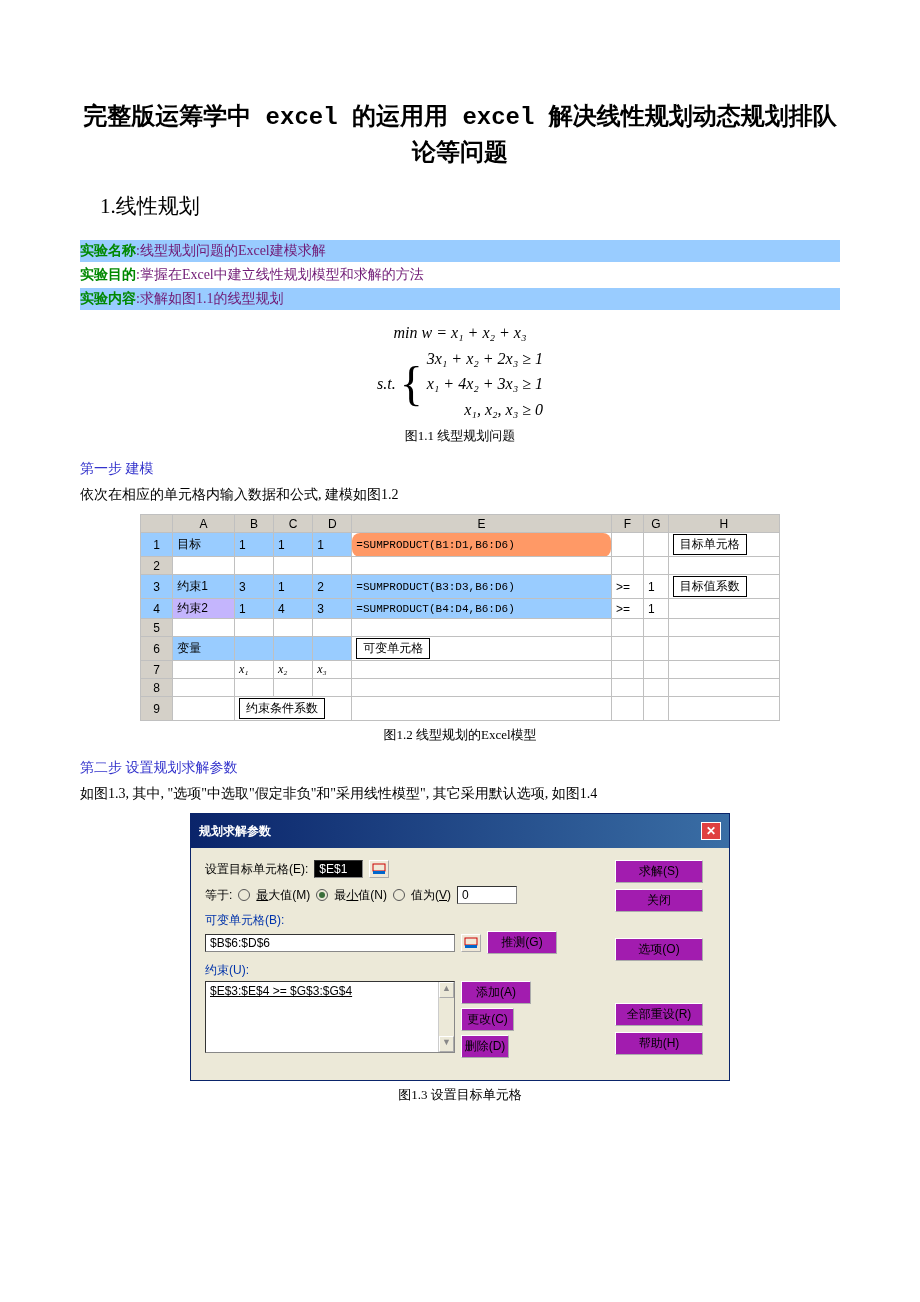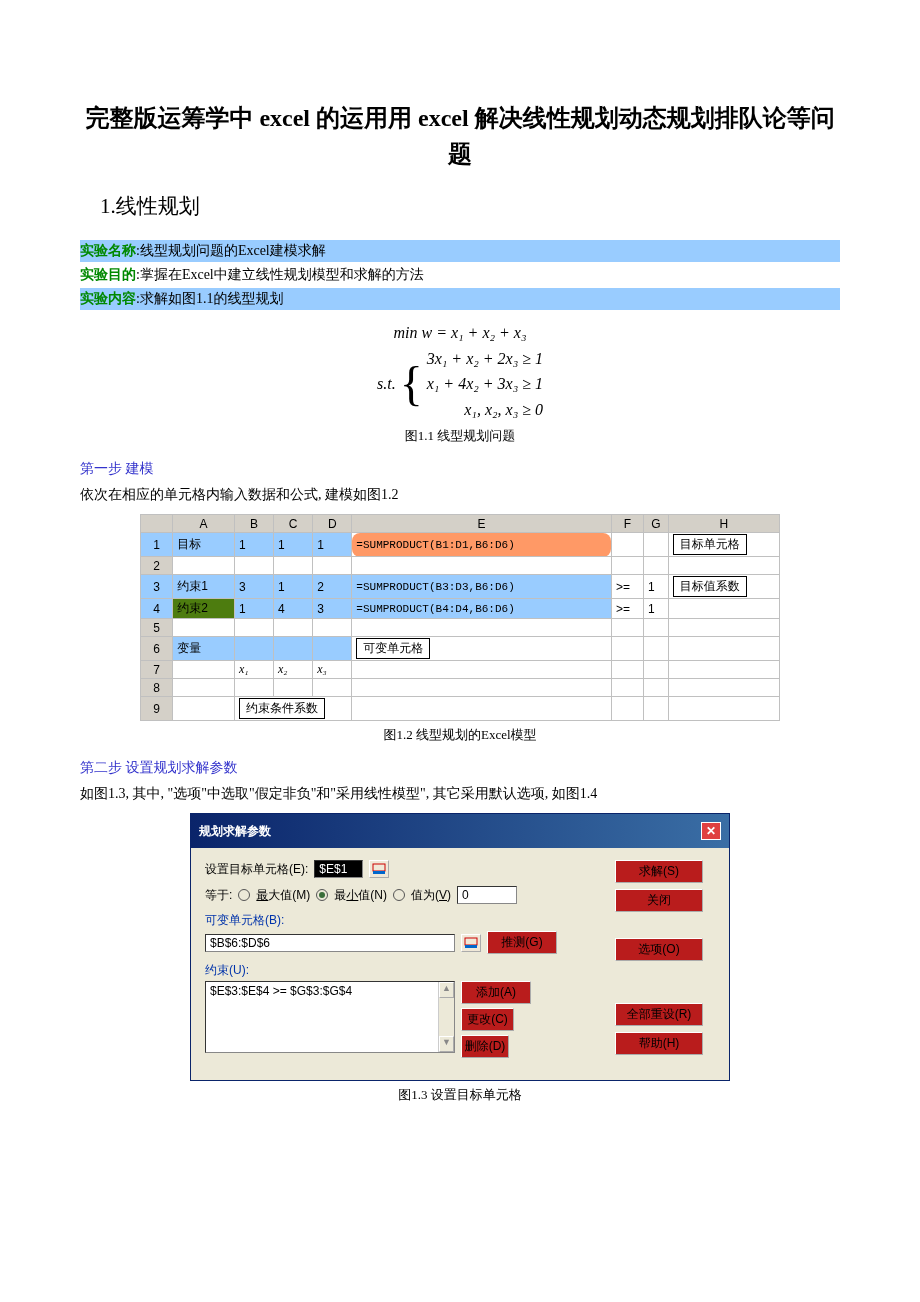--- a/index.html
+++ b/index.html
@@ -11,40 +11,40 @@
     padding: 100px 80px 40px 80px;
     font-size: 14px;
     color: #000;
   }
   .main-title {
     font-size: 24px;
     font-weight: bold;
     text-align: center;
     line-height: 1.5;
     margin-bottom: 20px;
-    font-family: Liberation Serif, serif;
+    font-family: Liberation Mono, monospace;
   }
   .section-title {
     font-size: 21px;
     margin-left: 20px;
     margin-bottom: 20px;
   }
   .exp-row {
     font-size: 14px;
     padding: 2px 0;
     margin-bottom: 2px;
   }
   .exp-row.hl {
     background: #99ccff;
   }
   .exp-label {
     color: #008800;
     font-weight: bold;
   }
-  .exp-text { color: #000000; }
+  .exp-text { color: #701a75; }
   .math-block {
     text-align: center;
     margin: 10px 0 5px 0;
     font-family: "Times New Roman", serif;
     font-size: 16px;
     line-height: 1.6;
     font-style: italic;
   }
   .fig-caption {
     text-align: center;
@@ -155,40 +155,41 @@
     width: 20px;
     height: 18px;
     background: #f0e8d8;
     border: 1px outset #fff;
     display: inline-flex;
     align-items: center;
     justify-content: center;
   }
   .ref-btn svg { width: 14px; height: 12px; }
   .dlg-btn {
-    background: #b91c1c;
+    background: #a21caf;
     border: 1px outset #fff;
     padding: 2px 0;
     width: 88px;
     text-align: center;
     font-size: 12px;
   }
   .dlg-group-label {
     color: #0033aa;
     margin-bottom: 2px;
     display: block;
   }
   .dlg-list {
     background: #fff;
     border: 1px inset #888;
     width: 250px;
     height: 72px;
     padding: 2px 4px;
     font-size: 12px;
     position: relative;
+    text-decoration: underline;
   }
   .dlg-list-scroll {
     position: absolute;
     right: 0; top: 0; bottom: 0;
     width: 16px;
     background: #ece9d8;
     border-left: 1px solid #ccc;
     display: flex;
     flex-direction: column;
     justify-content: space-between;
@@ -295,21 +296,21 @@
       <td style="background:#99ccff">3</td>
       <td style="background:#99ccff">1</td>
       <td style="background:#99ccff">2</td>
       <td class="formula-cell">=SUMPRODUCT(B3:D3,B6:D6)</td>
       <td style="background:#fff">&gt;=</td>
       <td style="background:#fff">1</td>
       <td style="background:#fff"><span class="note-box">目标值系数</span></td>
     </tr>
     <tr class="hl-row">
       <td class="rowhead">4</td>
-      <td style="background:#4d7c0f">约束2</td>
+      <td style="background:#c4b5fd">约束2</td>
       <td style="background:#99ccff">1</td>
       <td style="background:#99ccff">4</td>
       <td style="background:#99ccff">3</td>
       <td class="formula-cell">=SUMPRODUCT(B4:D4,B6:D6)</td>
       <td style="background:#fff">&gt;=</td>
       <td style="background:#fff">1</td>
       <td style="background:#fff"></td>
     </tr>
     <tr>
       <td class="rowhead">5</td>

